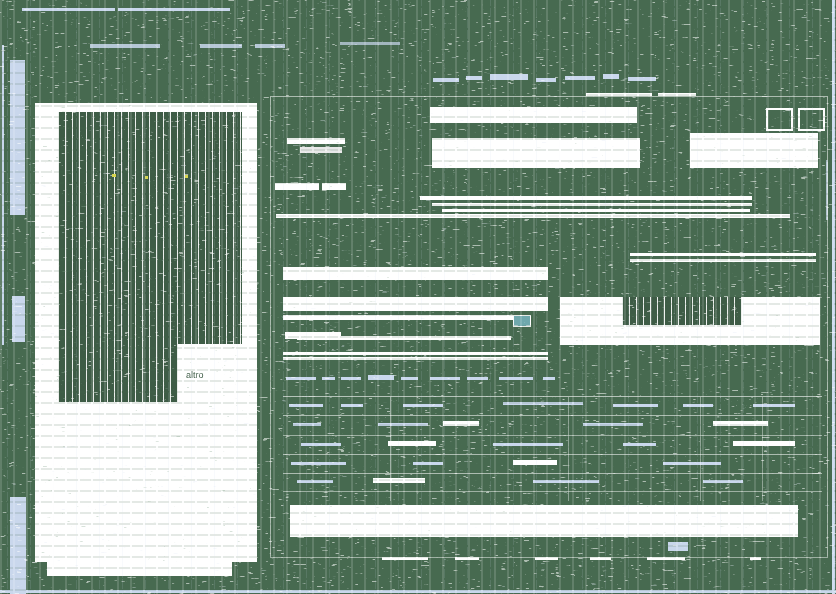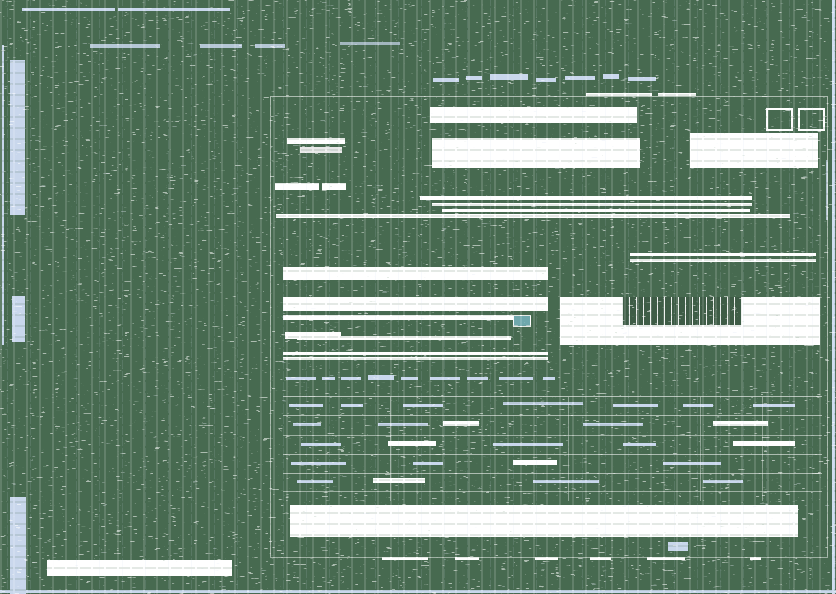--- a/index.html
+++ b/index.html
@@ -53,20 +53,28 @@
   <div class="abs lb" style="left:340px;top:42px;width:60px;height:3px;opacity:.7;"></div>
   <div class="abs lb" style="left:2px;top:45px;width:2px;height:300px;"></div>
   <div class="abs lb" style="left:832px;top:0;width:3px;height:594px;"></div>
   <div class="abs lb" style="left:826px;top:160px;width:2px;height:60px;opacity:.8;"></div>
   <div class="abs lb" style="left:0;top:590px;width:836px;height:3px;"></div>
 
   <div class="abs lb" style="left:10px;top:60px;width:15px;height:155px;"></div>
   <div class="abs lb" style="left:12px;top:296px;width:13px;height:46px;"></div>
   <div class="abs lb" style="left:10px;top:497px;width:16px;height:97px;"></div>
 
+  <div class="abs white" style="left:35px;top:103px;width:222px;height:459px;">
+    <div class="abs para" style="left:23px;top:9px;width:184px;height:232px;"></div>
+    <div class="abs para" style="left:23px;top:241px;width:120px;height:58px;"></div>
+    <span class="abs altro" style="left:151px;top:268px;">altro</span>
+    <div class="abs" style="left:77px;top:71px;width:4px;height:3px;background:#d6d44e;"></div>
+    <div class="abs" style="left:110px;top:73px;width:3px;height:3px;background:#d6d44e;"></div>
+    <div class="abs" style="left:150px;top:72px;width:3px;height:3px;background:#d6d44e;"></div>
+  </div>
 
   <div class="abs outline" style="left:270px;top:96px;width:556px;height:460px;"></div>
 
   <div class="abs lb speck" style="left:433px;top:78px;width:26px;height:4px;"></div>
   <div class="abs lb speck" style="left:466px;top:76px;width:16px;height:4px;"></div>
   <div class="abs lb speck" style="left:490px;top:74px;width:38px;height:6px;"></div>
   <div class="abs lb speck" style="left:536px;top:78px;width:20px;height:4px;"></div>
   <div class="abs lb speck" style="left:565px;top:76px;width:30px;height:4px;"></div>
   <div class="abs lb speck" style="left:603px;top:74px;width:16px;height:5px;"></div>
   <div class="abs lb speck" style="left:628px;top:77px;width:28px;height:4px;"></div>

